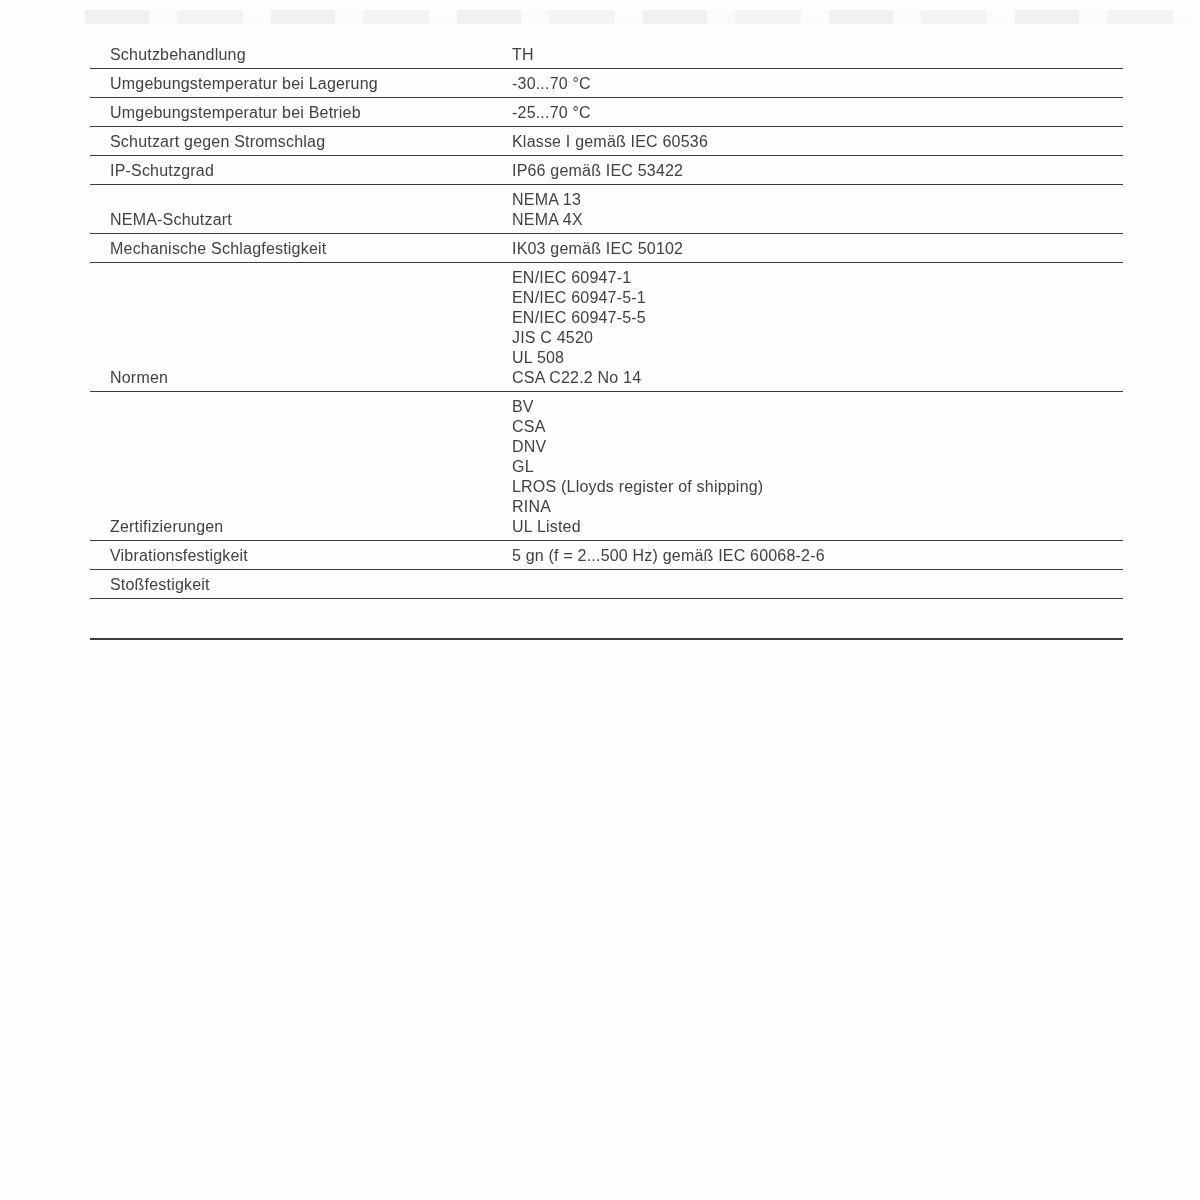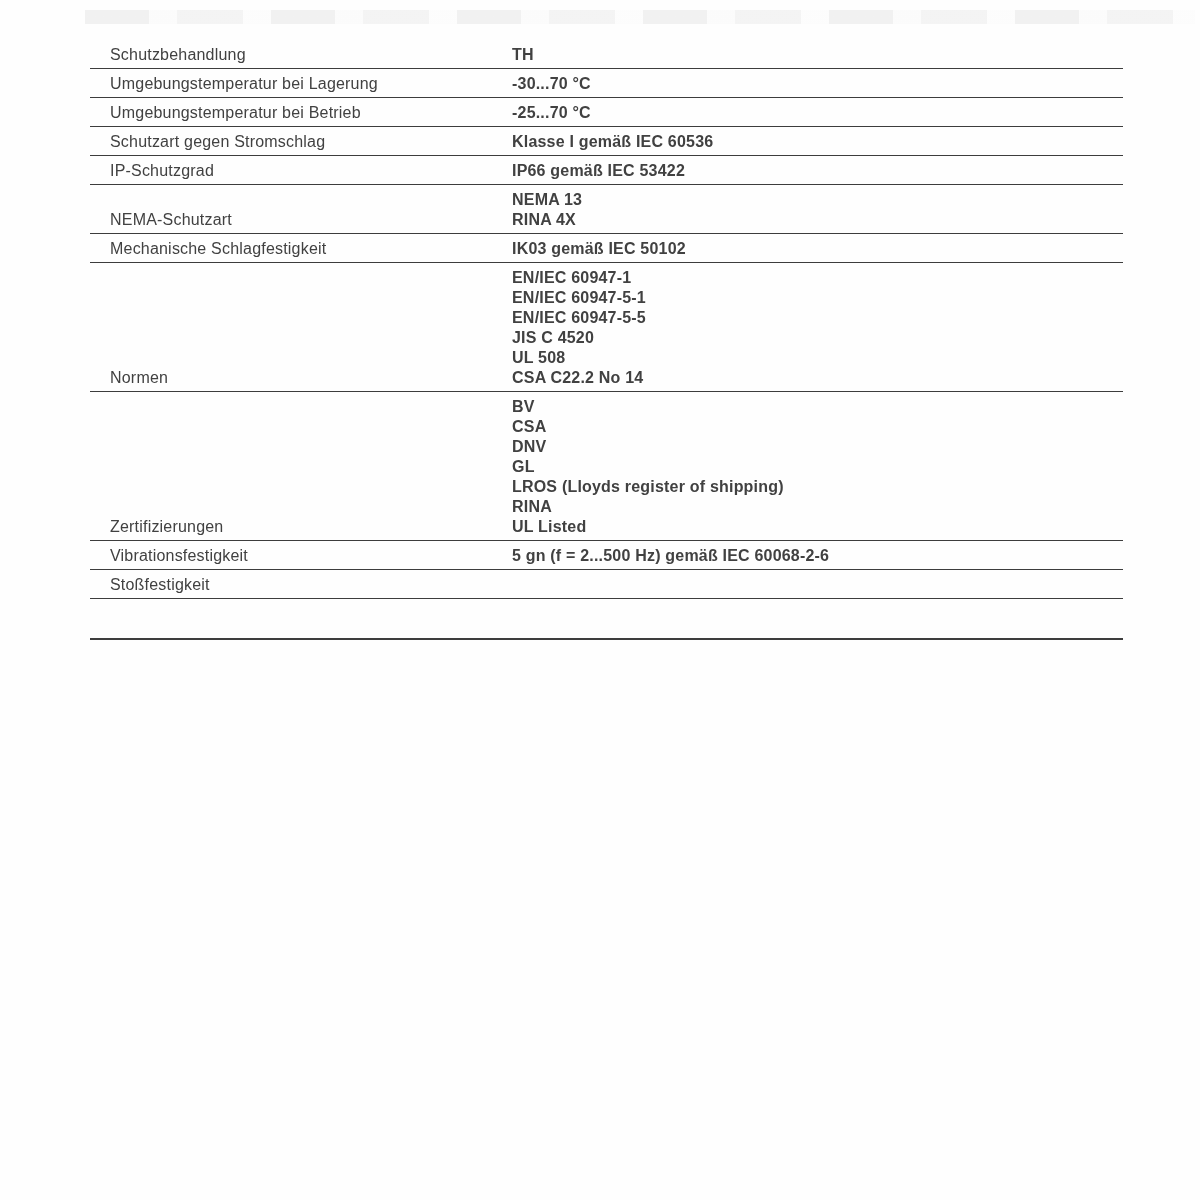--- a/index.html
+++ b/index.html
@@ -57,21 +57,20 @@
     padding-left: 20px;
     flex: 0 0 auto;
   }
   .cell.value {
     flex: 1 1 auto;
     min-width: 0;
   }
   .value-line {
     line-height: 20px;
     white-space: nowrap;
-    font-weight: bold;
   }
 </style>
 </head>
 <body>
 
 <div class="page">
   <div class="scan-artifact"></div>
   <div class="spec-table">
       <div class="row">
         <div class="cell label">Schutzbehandlung</div>
@@ -100,21 +99,21 @@
       <div class="row">
         <div class="cell label">IP-Schutzgrad</div>
         <div class="cell value">
           <div class="value-line">IP66 gemäß IEC 53422</div>
         </div>
       </div>
       <div class="row">
         <div class="cell label">NEMA-Schutzart</div>
         <div class="cell value">
           <div class="value-line">NEMA 13</div>
-          <div class="value-line">RINA 4X</div>
+          <div class="value-line">NEMA 4X</div>
         </div>
       </div>
       <div class="row">
         <div class="cell label">Mechanische Schlagfestigkeit</div>
         <div class="cell value">
           <div class="value-line">IK03 gemäß IEC 50102</div>
         </div>
       </div>
       <div class="row">
         <div class="cell label">Normen</div>

